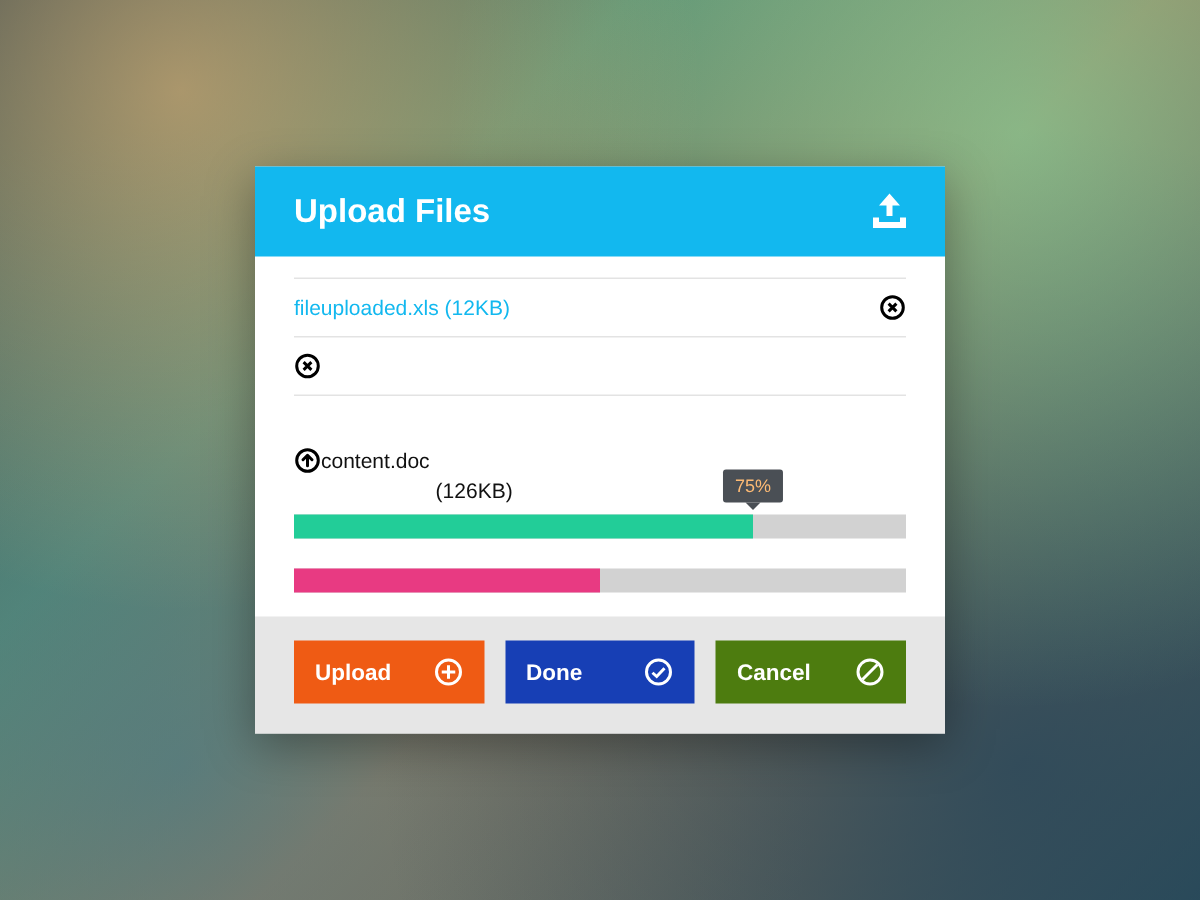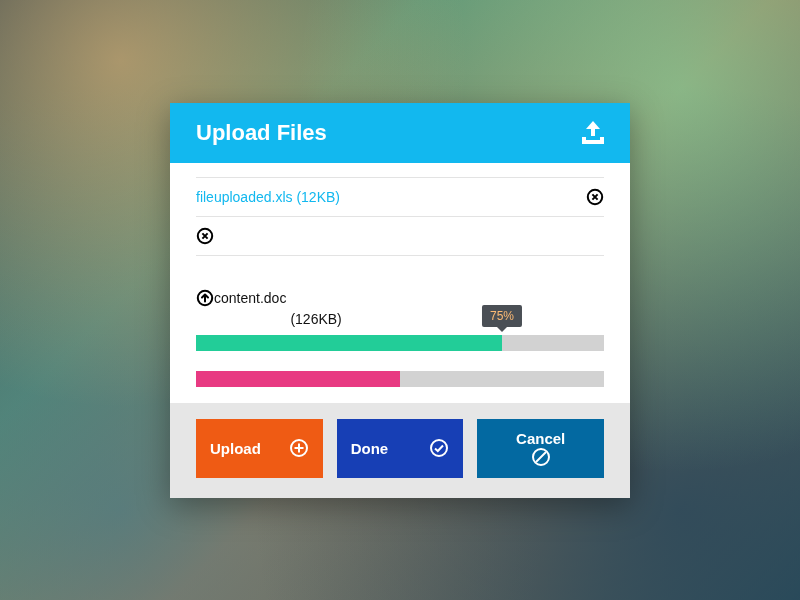--- a/index.html
+++ b/index.html
@@ -114,21 +114,21 @@
     font-size: 15px;
     font-weight: bold;
     padding: 11px 14px;
     display: flex;
     align-items: center;
     justify-content: space-between;
     cursor: pointer;
   }
   .btn-upload { background: #ef5b14; }
   .btn-done   { background: #173fb5; gap: 12px; }
-  .btn-cancel { background: #0369a1; flex-direction: column; }
+  .btn-cancel { background: #4d7c0f; }
 
   .icon { display: inline-flex; }
 </style>
 </head>
 <body>
 
 <div class="modal">
 
   <div class="modal-header">
     <h1>Upload Files</h1>

